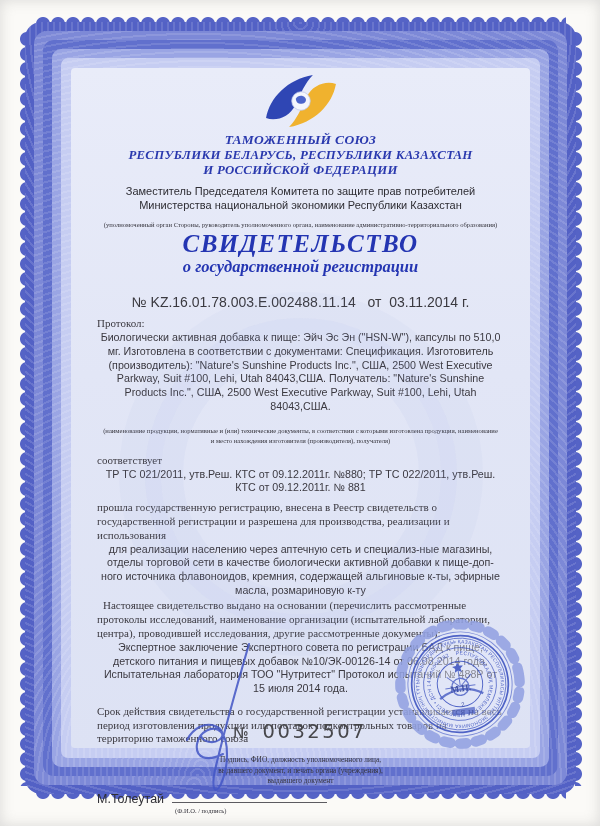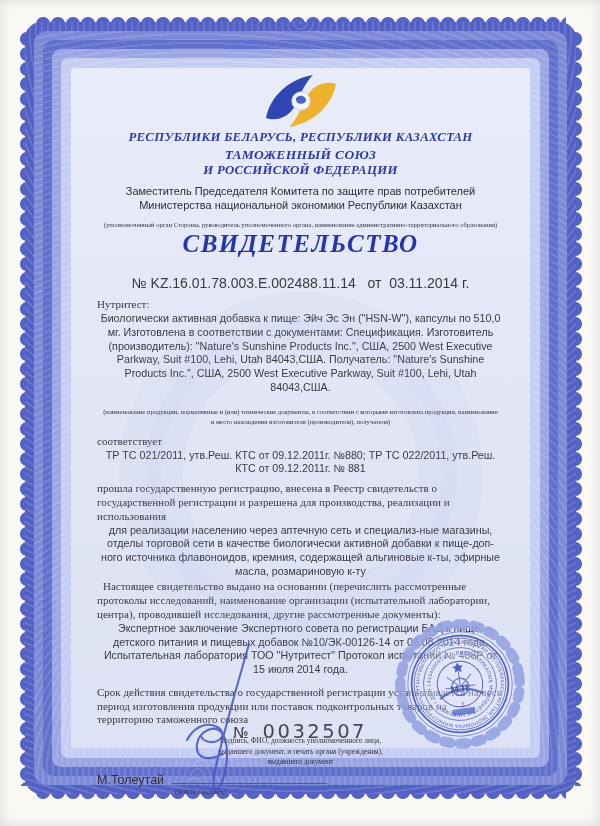--- a/index.html
+++ b/index.html
@@ -82,33 +82,34 @@
 
       <div class="logo-wrap">
         <svg width="100" height="58" viewBox="0 0 120 78">
           <path d="M 76,4 C 42,10 18,34 13,62 C 27,67 45,60 52,45 C 59,30 66,14 76,4 Z" fill="#2f46b4"></path>
           <path d="M 44,74 C 78,68 102,44 107,16 C 93,11 75,18 68,33 C 61,48 54,64 44,74 Z" fill="#f0b22e"></path>
           <circle cx="60" cy="39" r="12.5" fill="#f4f6fd" stroke="#b9c3ea" stroke-width="1"></circle>
           <path d="M 53,36 c 2,-4.5 9,-5.5 12,-2 c 3,2.5 2,7.5 -2.5,8.5 c -4.5,1 -9,-0.5 -9.5,-6.5 Z" fill="#3a55c5" opacity=".9"></path>
         </svg>
       </div>
 
+      <div class="union-line u1">ТАМОЖЕННЫЙ СОЮЗ</div>
       <div class="union-line u2">РЕСПУБЛИКИ БЕЛАРУСЬ, РЕСПУБЛИКИ КАЗАХСТАН</div>
-      <div class="union-line u1">ТАМОЖЕННЫЙ СОЮЗ</div>
       <div class="union-line u3">И РОССИЙСКОЙ ФЕДЕРАЦИИ</div>
 
       <div class="authority">
         <div>Заместитель Председателя Комитета по защите прав потребителей Министерства национальной экономики Республики Казахстан</div>
       </div>
       <div class="authority-caption">(уполномоченный орган Стороны, руководитель уполномоченного органа, наименование административно-территориального образования)</div>
 
       <div class="doc-title">СВИДЕТЕЛЬСТВО</div>
+      <div class="doc-subtitle">о государственной регистрации</div>
       <div class="number-line">№ KZ.16.01.78.003.E.002488.11.14   от  03.11.2014 г.</div>
 
-      <div class="para serif product-label">Нутритест:</div>
+      <div class="para serif product-label">Протокол:</div>
       <div class="para sans">Биологически активная добавка к пище: Эйч Эс Эн ("HSN-W"), капсулы по 510,0 мг. Изготовлена в соответствии с документами: Спецификация. Изготовитель (производитель): "Nature's Sunshine Products Inc.", США, 2500 West Executive Parkway, Suit #100, Lehi, Utah 84043,США.  Получатель: "Nature's Sunshine Products Inc.", США, 2500 West Executive Parkway, Suit #100, Lehi, Utah 84043,США.</div>
       <div class="caption2">(наименование продукции, нормативные и (или) технические документы, в соответствии с которыми изготовлена продукция, наименование
 и место нахождения изготовителя (производителя), получателя)</div>
 
       <div class="para serif conforms-label">соответствует</div>
       <div class="para sans">ТР ТС 021/2011, утв.Реш. КТС от 09.12.2011г. №880; ТР ТС 022/2011, утв.Реш. КТС от 09.12.2011г. № 881</div>
 
       <div class="para serif registered">прошла государственную регистрацию, внесена в Реестр свидетельств о государственной регистрации и разрешена для производства, реализации и использования</div>
       <div class="para sans">для реализации населению через аптечную сеть и специализ-ные магазины, отделы торговой сети в качестве биологически активной добавки к пище-доп-ного источника флавоноидов, кремния, содержащей альгиновые к-ты, эфирные масла, розмариновую к-ту</div>
       <div class="para serif basis">Настоящее свидетельство выдано на основании (перечислить рассмотренные протоколы исследований, наименование организации  (испытательной лаборатории, центра), проводившей исследования, другие рассмотренные документы):</div>

